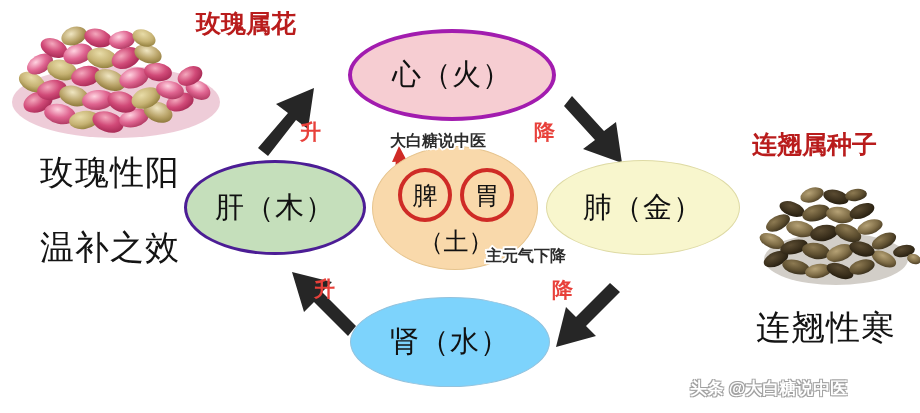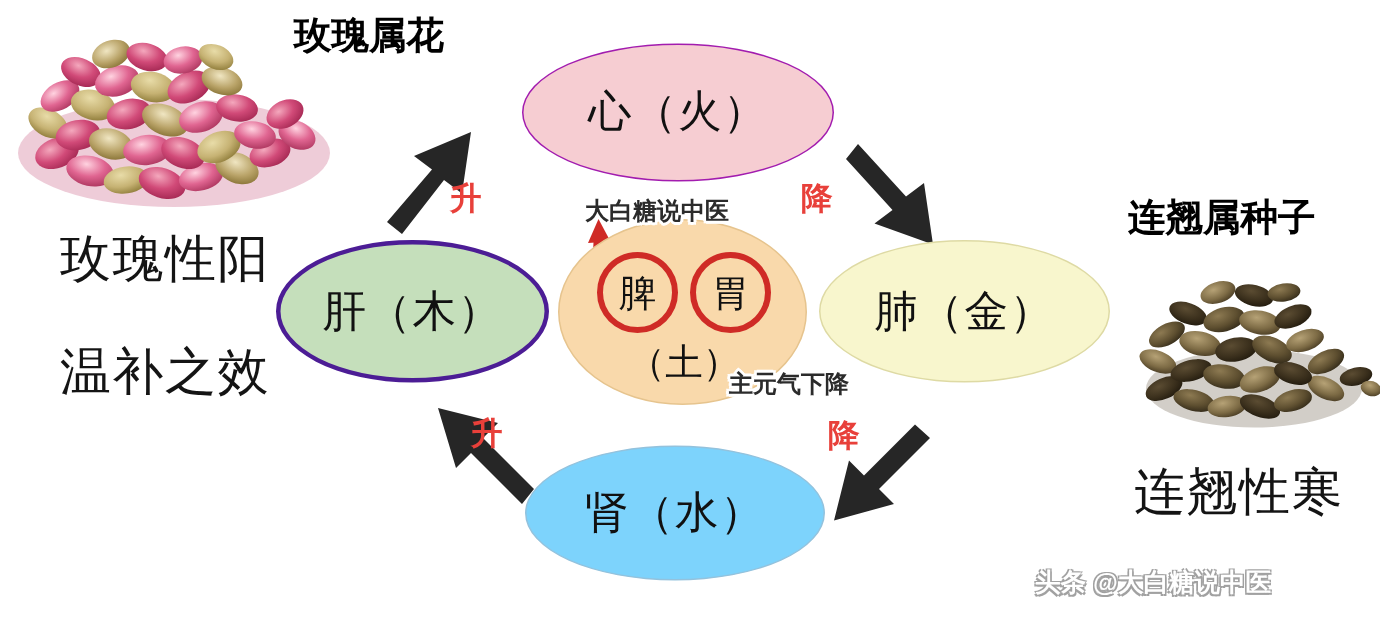--- a/index.html
+++ b/index.html
@@ -28,21 +28,21 @@
     box-sizing: border-box;
     color: #111111;
     font-size: 29px;
     letter-spacing: 1px;
     white-space: nowrap;
   }
   .organ-heart {
     left: 348px; top: 29px;
     width: 208px; height: 92px;
     background: #f6cdd2;
-    border: 1px solid #a21caf;
+    border: 4px solid #a21caf;
   }
   .organ-liver {
     left: 184px; top: 160px;
     width: 182px; height: 95px;
     background: #c5dfbb;
     border: 3px solid #4c1d95;
   }
   .organ-lung {
     left: 546px; top: 160px;
     width: 194px; height: 95px;
@@ -126,21 +126,21 @@
   .cyc-tl { left: 300px; top: 118px; }
   .cyc-tr { left: 534px; top: 118px; }
   .cyc-bl { left: 314px; top: 275px; }
   .cyc-br { left: 552px; top: 276px; }
 
   
   .red-head {
     position: absolute;
     font-size: 25px;
     font-weight: bold;
-    color: #000000;
+    color: #b91c1c;
     white-space: nowrap;
   }
   .red-rose { left: 196px; top: 7px; }
   .red-forsythia { left: 752px; top: 128px; }
 
   
   .body-text {
     position: absolute;
     font-size: 34px;
     color: #141414;

